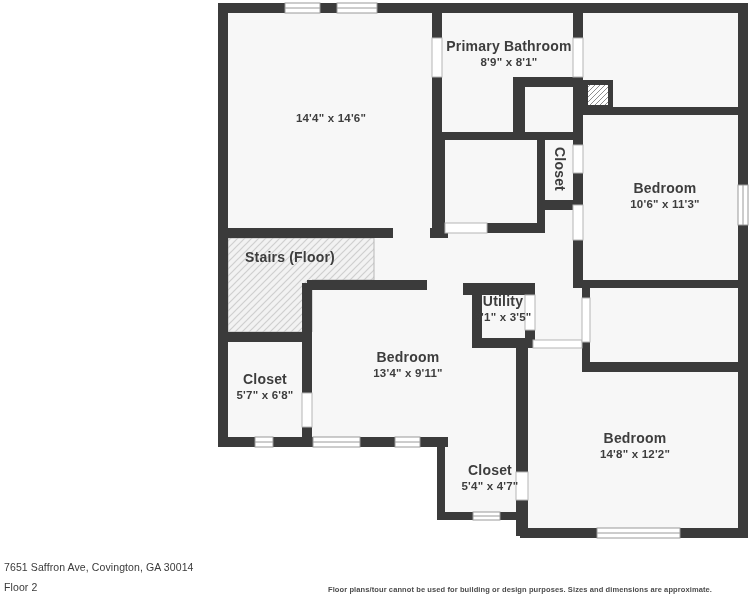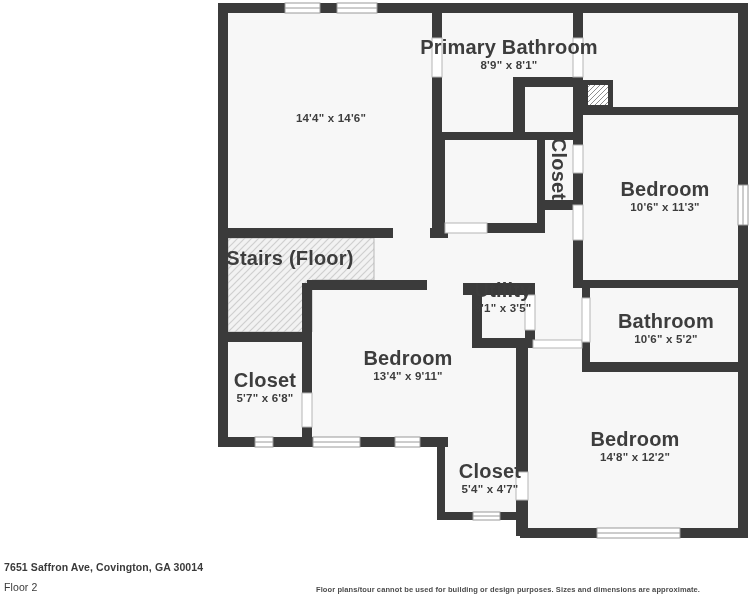--- a/index.html
+++ b/index.html
@@ -5,31 +5,31 @@
   html,body{margin:0;padding:0;background:#ffffff;}
   #canvas{
     position:relative;width:750px;height:600px;background:#ffffff;overflow:hidden;
     font-family:"Liberation Sans",sans-serif;
   }
   #plan-svg{position:absolute;left:0;top:0;}
   .room-label{
     position:absolute;transform:translate(-50%,-50%);
     text-align:center;color:#3d3d3d;white-space:nowrap;z-index:2;
   }
-  .room-name{font-weight:700;font-size:20px;line-height:1.12;letter-spacing:.2px;}
+  .room-name{font-weight:700;font-size:14px;line-height:1.12;letter-spacing:.2px;}
   .room-dims{font-weight:600;font-size:11.5px;line-height:1.35;letter-spacing:.2px;}
   .vertical .room-name{writing-mode:vertical-rl;}
   .footer-address{
-    position:absolute;left:4px;top:561px;font-size:10.5px;font-weight:700;color:#3a3a3a;letter-spacing:.1px;
+    position:absolute;left:4px;top:561px;font-size:10.5px;font-weight:400;color:#3a3a3a;letter-spacing:.1px;
   }
   .footer-floor{
     position:absolute;left:4px;top:581px;font-size:10.5px;font-weight:400;color:#3a3a3a;letter-spacing:.1px;
   }
   .footer-disclaimer{
-    position:absolute;left:316px;top:585px;font-size:7.5px;font-weight:700;color:#4b4b4b;letter-spacing:.1px;text-align:right;
+    position:absolute;left:328px;top:585px;font-size:7.5px;font-weight:700;color:#4b4b4b;letter-spacing:.1px;text-align:right;
   }
 </style>
 </head>
 <body>
 
 <div id="canvas">
 
   <svg id="plan-svg" width="750" height="600" viewBox="0 0 750 600">
     <defs>
       <pattern id="hatchStairs" width="7" height="7" patternUnits="userSpaceOnUse">
@@ -147,29 +147,25 @@
 
   <div class="room-label" style="left:665px;top:197px">
     <div class="room-name">Bedroom</div>
     <div class="room-dims">10'6" x 11'3"</div>
   </div>
 
   <div class="room-label" style="left:290px;top:258px">
     <div class="room-name">Stairs (Floor)</div>
   </div>
 
-  <div class="room-label" style="left:503px;top:298px">
+  <div class="room-label" style="left:503px;top:310px">
     <div class="room-name">Utility</div>
     <div class="room-dims">3'1" x 3'5"</div>
   </div>
 
-  <div class="room-label" style="left:666px;top:329px">
-    <div class="room-name">Bathroom</div>
-    <div class="room-dims">10'6" x 5'2"</div>
-  </div>
 
   <div class="room-label" style="left:265px;top:388px">
     <div class="room-name">Closet</div>
     <div class="room-dims">5'7" x 6'8"</div>
   </div>
 
   <div class="room-label" style="left:408px;top:366px">
     <div class="room-name">Bedroom</div>
     <div class="room-dims">13'4" x 9'11"</div>
   </div>

